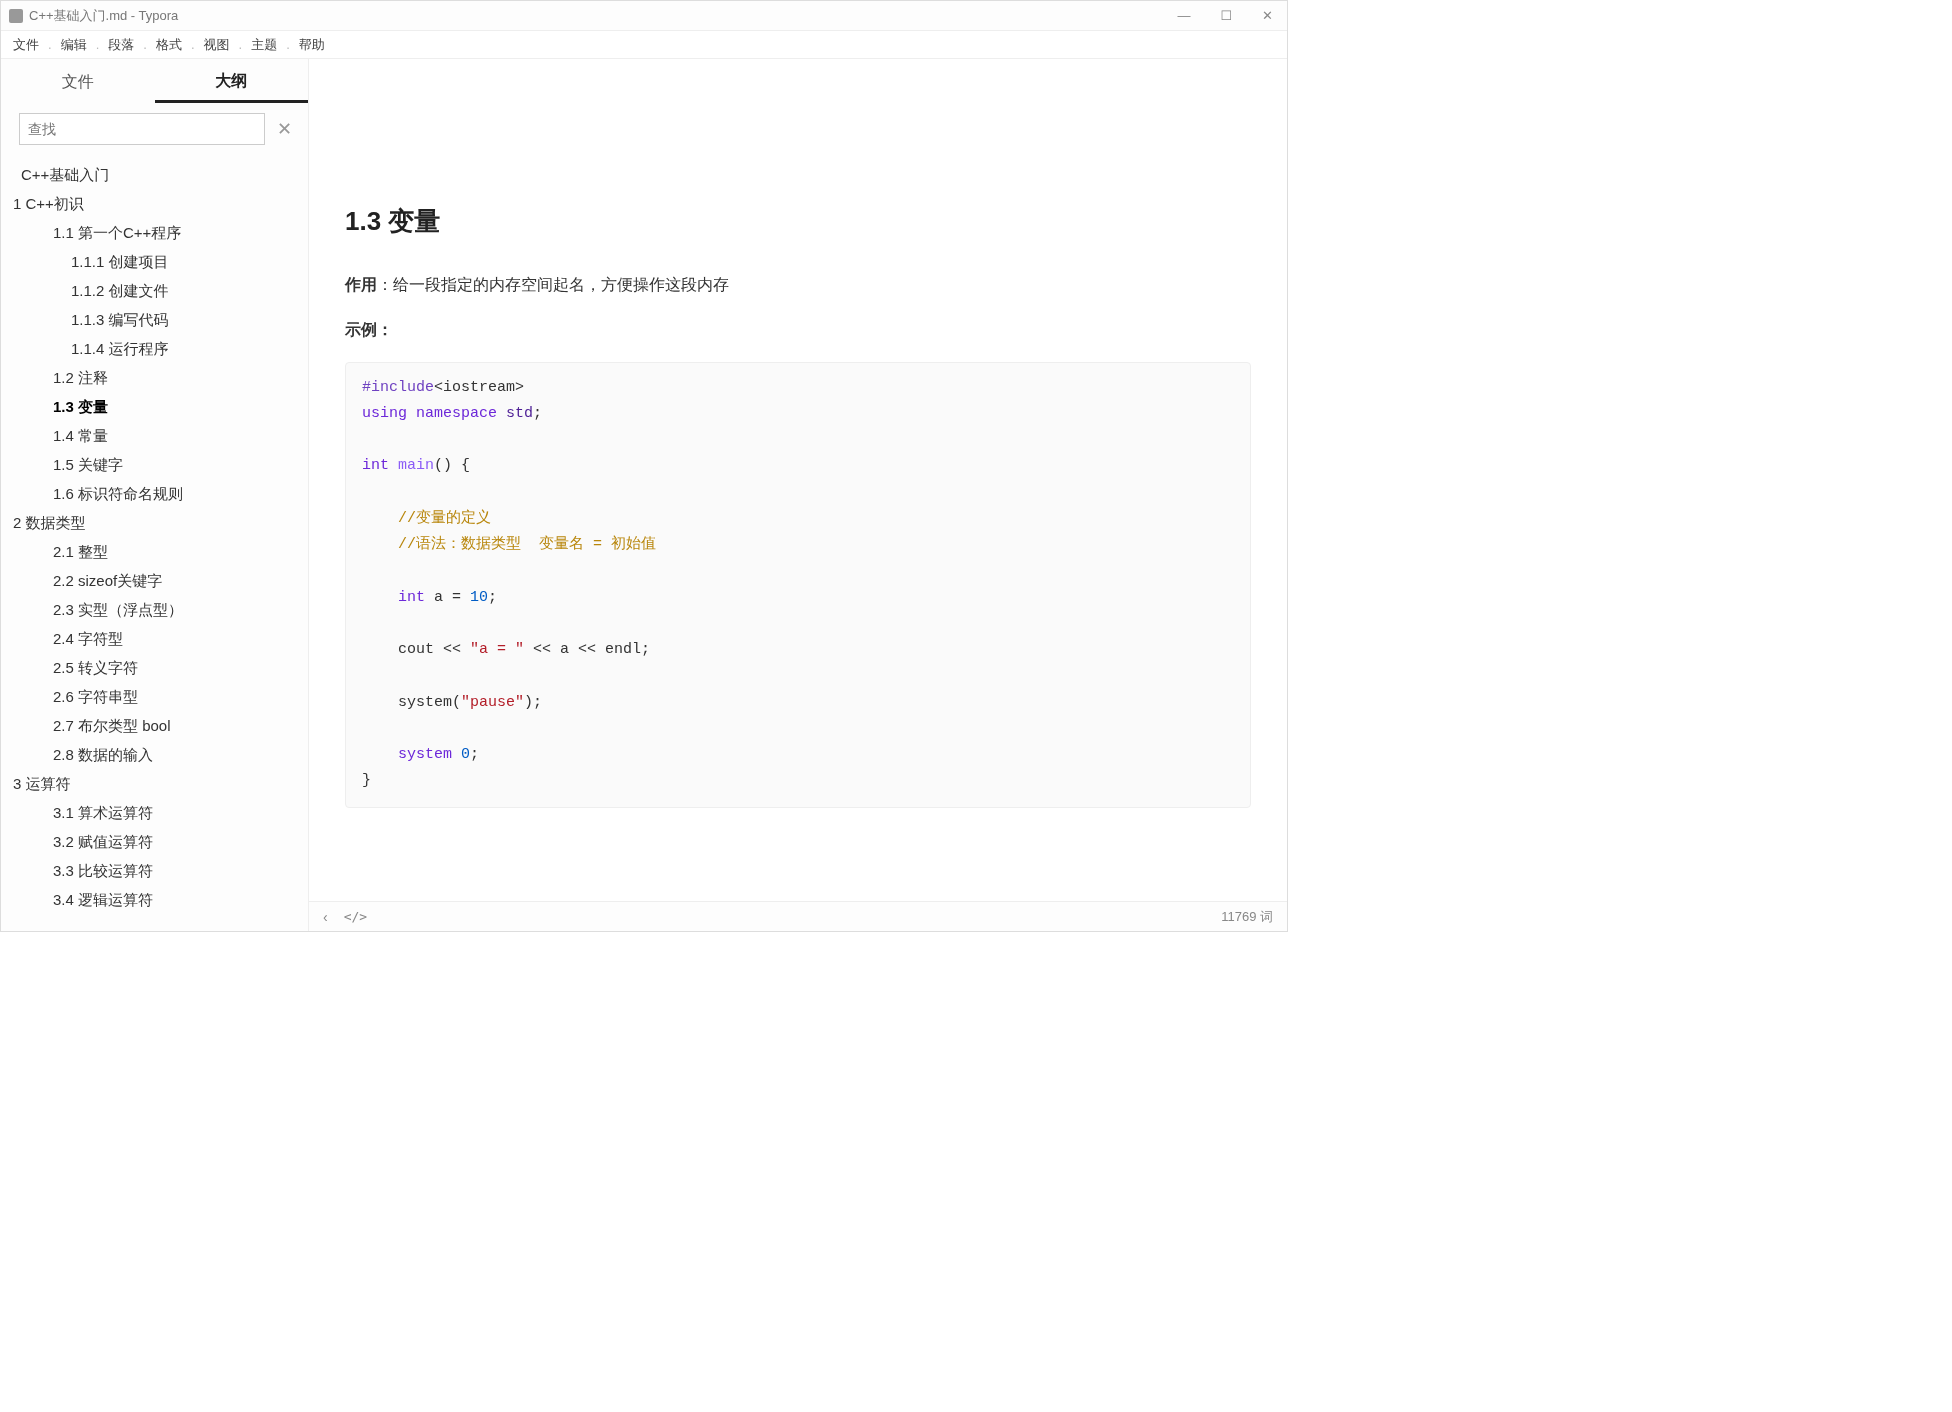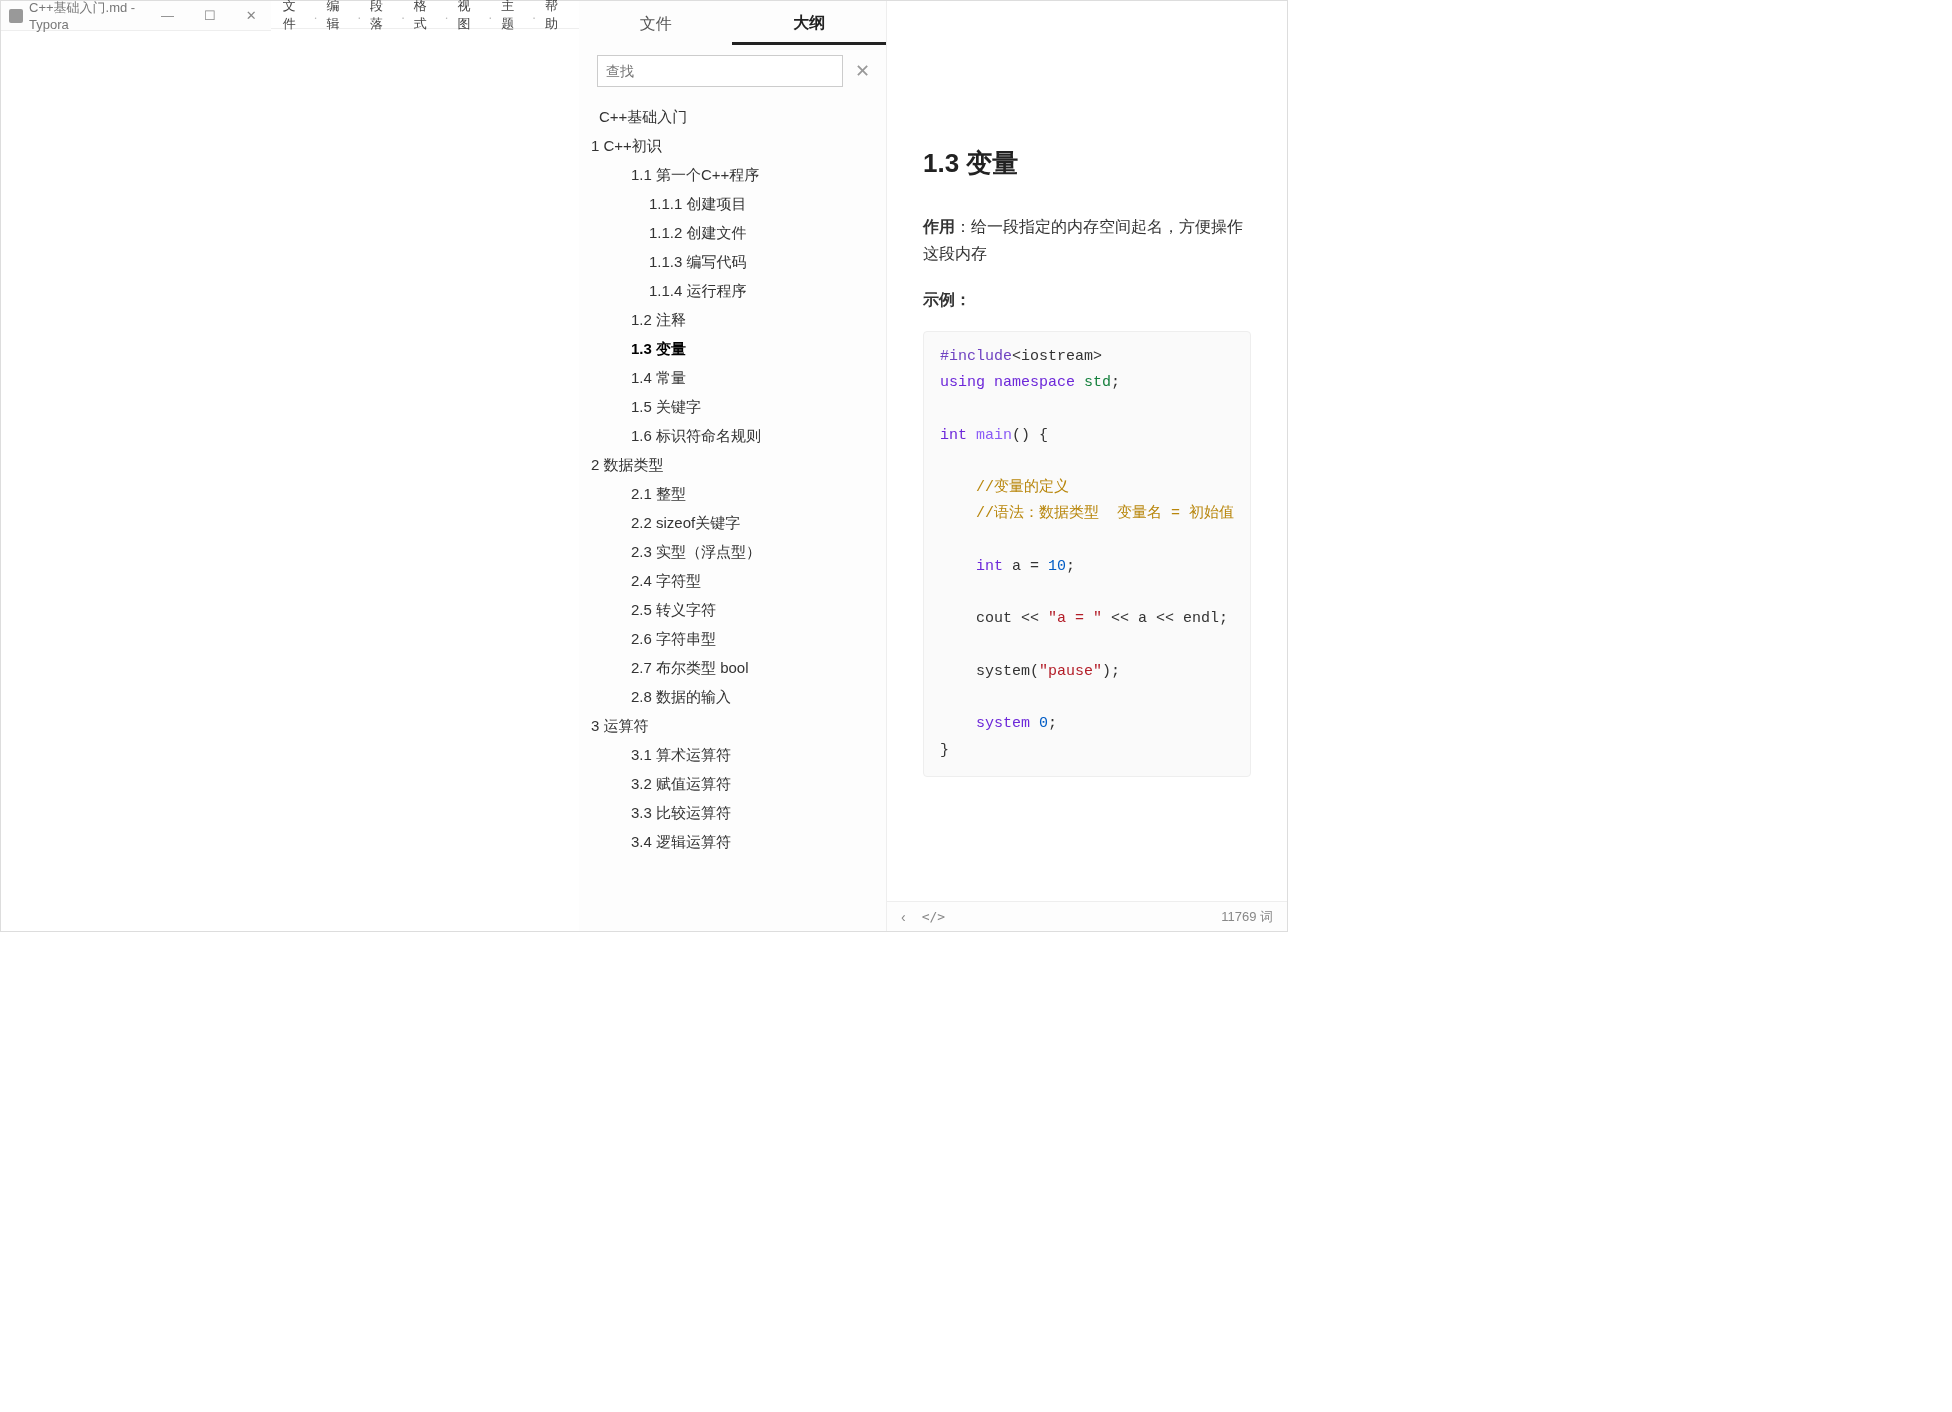--- a/index.html
+++ b/index.html
@@ -1,17 +1,17 @@
 <!DOCTYPE html>
 <html><head>
 <meta charset="utf-8">
 <style>
 * { margin: 0; padding: 0; box-sizing: border-box; }
 body { font-family: "Microsoft YaHei", "PingFang SC", sans-serif; font-size: 14px; color: #333; background: #fff; overflow: hidden; }
-.window { width: 1288px; height: 932px; display: flex; flex-direction: row; border: 1px solid #ddd; }
+.window { width: 1288px; height: 932px; display: flex; flex-direction: column; border: 1px solid #ddd; }
 .titlebar { height: 30px; display: flex; align-items: center; padding: 0 8px; background: #fdfdfd; border-bottom: 1px solid #eee; color: #777; font-size: 13px; }
 .titlebar .app-icon { width: 14px; height: 14px; background: #999; margin-right: 6px; display: inline-block; border-radius: 2px; }
 .titlebar .title { flex: 1; }
 .titlebar .win-controls { display: flex; gap: 18px; color: #888; font-size: 13px; }
 .titlebar .win-controls span { cursor: pointer; padding: 0 6px; }
 .menubar { height: 28px; display: flex; align-items: center; padding: 0 4px; font-size: 13px; color: #444; border-bottom: 1px solid #eee; }
 .menubar .menu-item { padding: 2px 8px; cursor: pointer; }
 .menubar .divider { color: #bbb; margin: 0 1px; }
 .body-area { flex: 1; display: flex; min-height: 0; }
 .sidebar { width: 308px; display: flex; flex-direction: column; border-right: 1px solid #eee; background: #fdfdfd; min-height: 0; }
@@ -35,21 +35,21 @@
 .editor::-webkit-scrollbar { width: 10px; }
 .editor::-webkit-scrollbar-thumb { background: #ccc; border-radius: 5px; }
 .editor h2 { font-size: 26px; font-weight: 700; margin-bottom: 28px; color: #222; }
 .editor p { margin-bottom: 18px; font-size: 16px; }
 .editor p strong { font-weight: 700; }
 .editor code.inline { background: #f5f5f5; padding: 2px 6px; border-radius: 3px; font-family: Consolas, "Courier New", monospace; font-size: 15px; }
 .code-block { background: #fafafa; border: 1px solid #eee; border-radius: 4px; padding: 12px 16px; font-family: Consolas, "Courier New", monospace; font-size: 15px; line-height: 1.75; white-space: pre; color: #333; overflow-x: auto; }
 .kw { color: #6d28d9; }
 .pp { color: #6f42c1; }
 .id { color: #8b5cf6; }
-.id2 { color: #15803d; }
+.id2 { color: #4c1d95; }
 .cm { color: #b8860b; }
 .str { color: #b31d28; }
 .num { color: #005cc5; }
 .statusbar { height: 30px; display: flex; align-items: center; padding: 0 14px; border-top: 1px solid #eee; color: #888; font-size: 13px; background: #fdfdfd; }
 .statusbar .sb-left { display: flex; gap: 16px; align-items: center; }
 .statusbar .chev { font-size: 14px; cursor: pointer; }
 .statusbar .src-toggle { font-family: monospace; cursor: pointer; }
 .statusbar .sb-right { margin-left: auto; }
 </style>
 </head>

